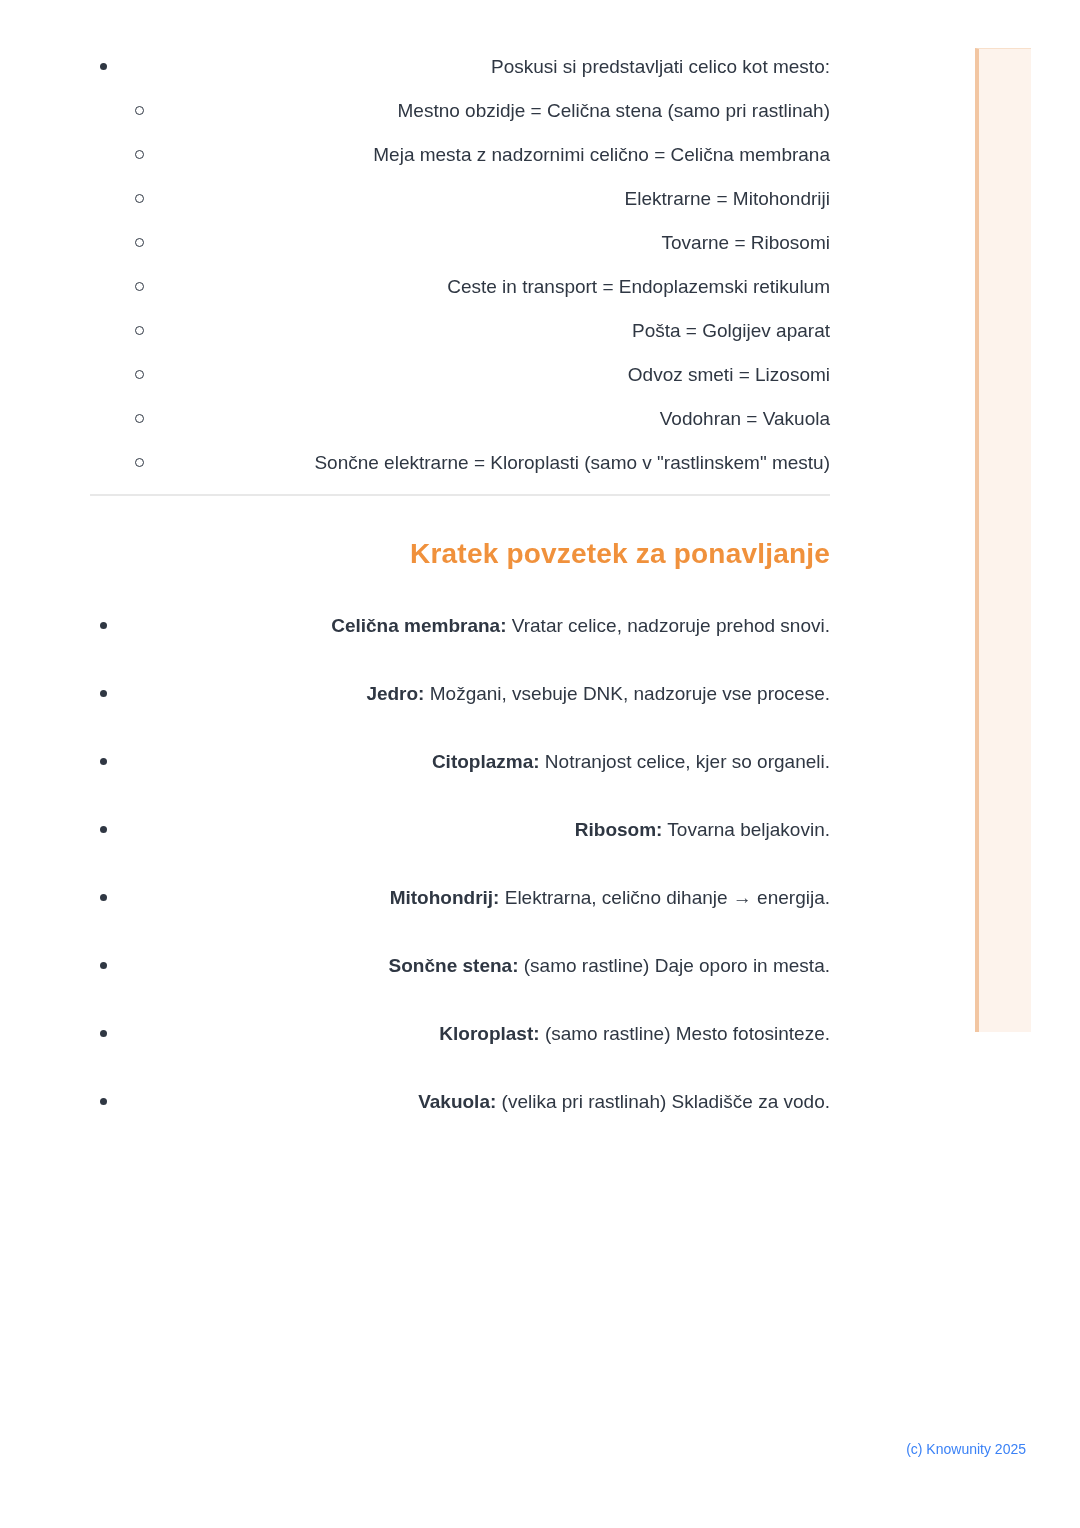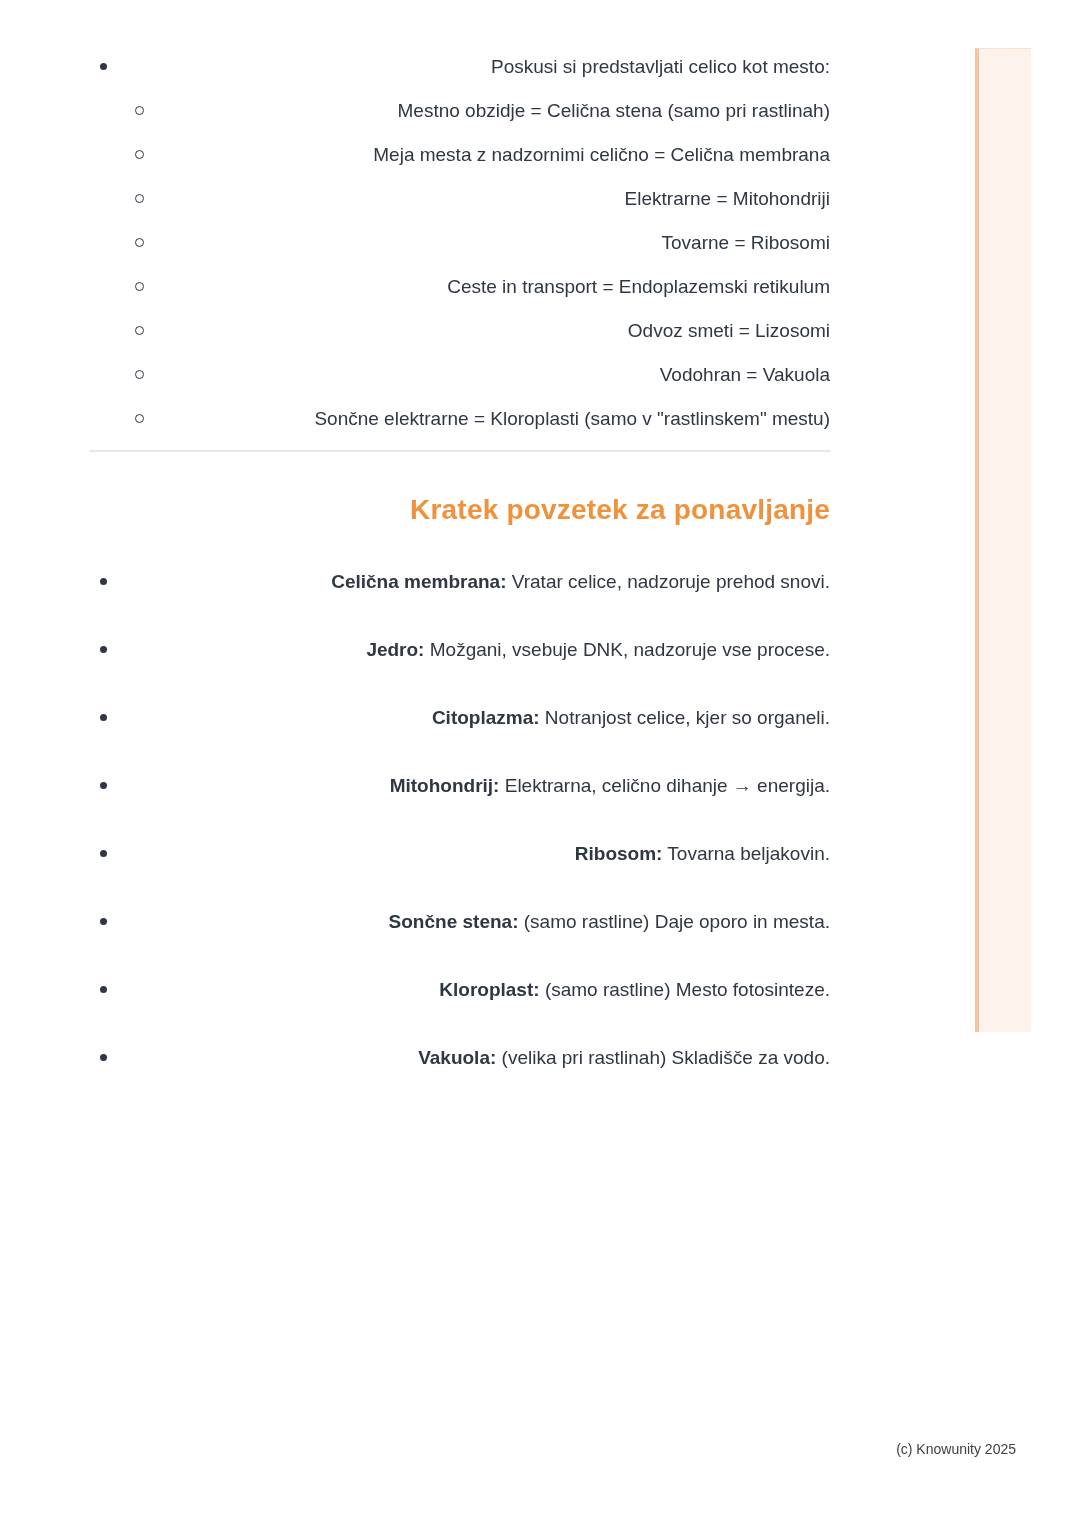--- a/index.html
+++ b/index.html
@@ -96,24 +96,24 @@
     left: 975px;
     width: 52px;
     height: 983px;
     background: #fdf3ec;
     border-left: 4px solid #f2c6a2;
     border-top: 1px solid #f8e0cb;
   }
   .footer {
     position: absolute;
     top: 1440px;
-    right: 64px;
+    right: 54px;
     font-size: 14px;
     line-height: 18px;
-    color: #404040;
+    color: #3b82f6;
   }
 </style>
 </head>
 <body>
 
 <div class="content">
 
   <ul class="top-list">
     <li class="top-item">
       <span class="disc"></span>
@@ -139,20 +139,24 @@
           <li class="sub-item">
             <span class="circle"></span>
             <span>Tovarne = Ribosomi</span>
           </li>
 
           <li class="sub-item">
             <span class="circle"></span>
             <span>Ceste in transport = Endoplazemski retikulum</span>
           </li>
 
+          <li class="sub-item">
+            <span class="circle"></span>
+            <span>Pošta = Golgijev aparat</span>
+          </li>
 
           <li class="sub-item">
             <span class="circle"></span>
             <span>Odvoz smeti = Lizosomi</span>
           </li>
 
           <li class="sub-item">
             <span class="circle"></span>
             <span>Vodohran = Vakuola</span>
           </li>
@@ -181,30 +185,30 @@
         <span><strong>Jedro:</strong> <span>Možgani, vsebuje DNK, nadzoruje vse procese.</span></span>
       </li>
 
       <li class="sum-item">
         <span class="disc"></span>
         <span><strong>Citoplazma:</strong> <span>Notranjost celice, kjer so organeli.</span></span>
       </li>
 
       <li class="sum-item">
         <span class="disc"></span>
+        <span><strong>Ribosom:</strong> <span>Tovarna beljakovin.</span></span>
+      </li>
+
+      <li class="sum-item">
+        <span class="disc"></span>
         <span><strong>Mitohondrij:</strong> <span>Elektrarna, celično dihanje → energija.</span></span>
       </li>
 
       <li class="sum-item">
         <span class="disc"></span>
-        <span><strong>Ribosom:</strong> <span>Tovarna beljakovin.</span></span>
-      </li>
-
-      <li class="sum-item">
-        <span class="disc"></span>
         <span><strong>Sončne stena:</strong> <span>(samo rastline) Daje oporo in mesta.</span></span>
       </li>
 
       <li class="sum-item">
         <span class="disc"></span>
         <span><strong>Kloroplast:</strong> <span>(samo rastline) Mesto fotosinteze.</span></span>
       </li>
 
       <li class="sum-item">
         <span class="disc"></span>

